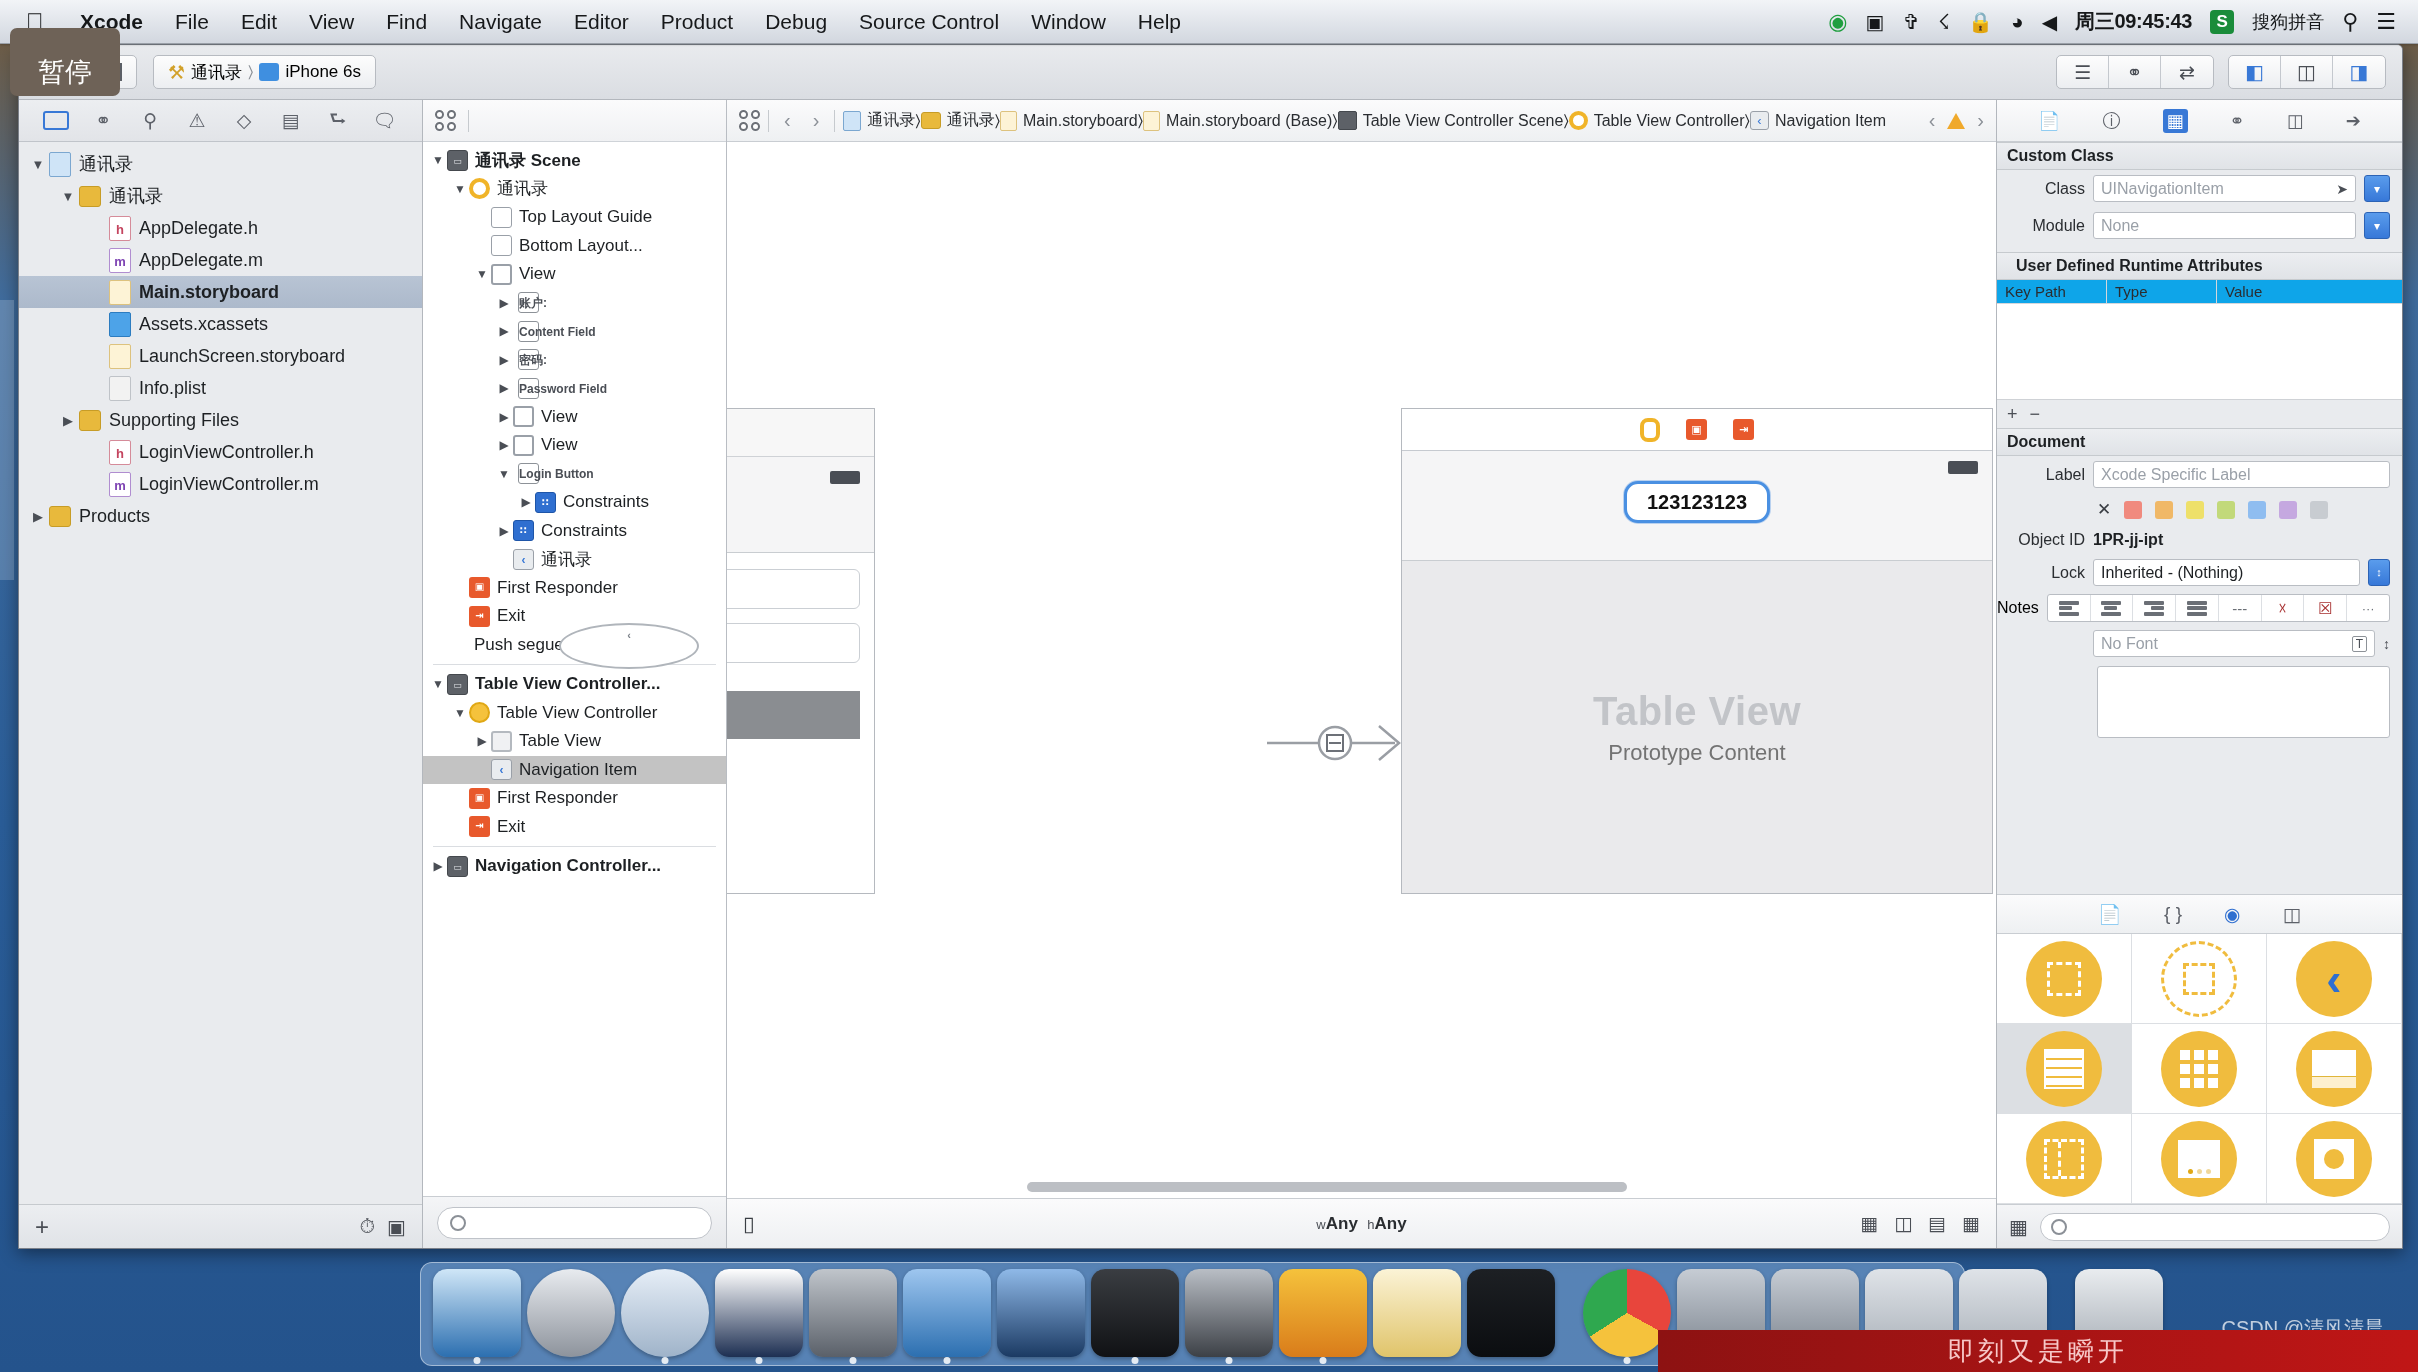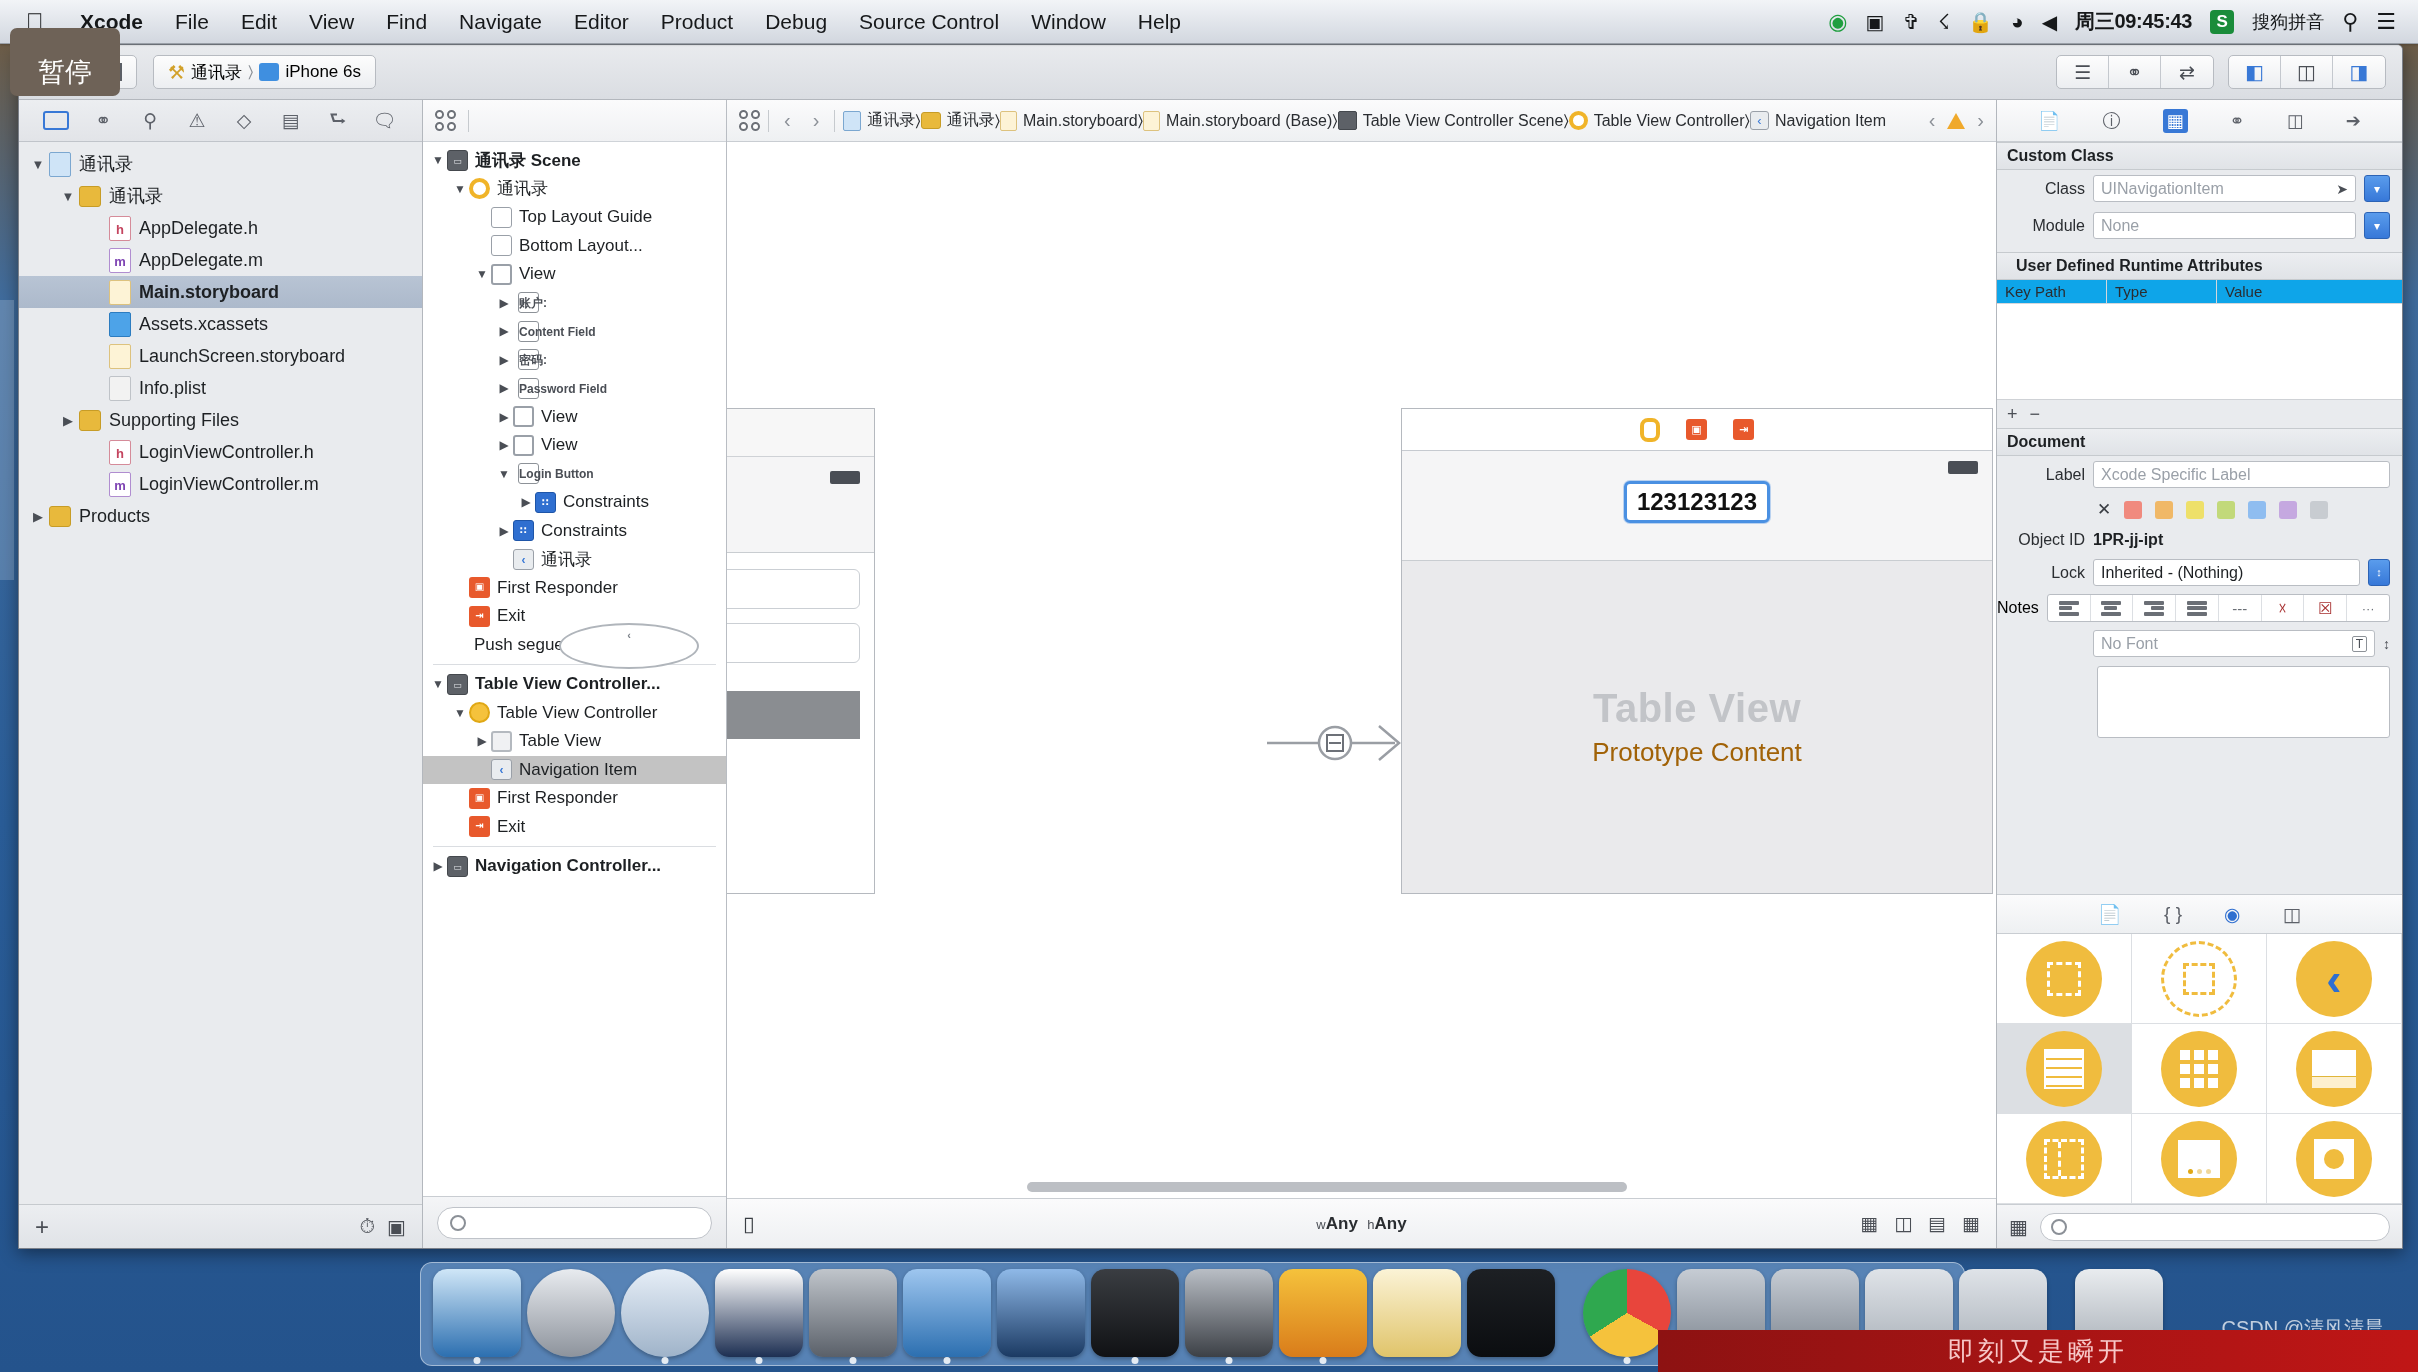--- a/index.html
+++ b/index.html
@@ -187,29 +187,29 @@
   .graybtn { background:#8a8d91; height: 48px; }
   
   .phone-tvc { left: 674px; top: 266px; width: 592px; height: 486px; }
   .tvc-objbar { height: 42px; background:#fff; border-bottom:1px solid #c6cad0; display:flex; align-items:center; justify-content:center; gap: 26px; }
   .obj-ring { width:20px;height:24px;border:4px solid #f0b429; border-radius:8px; background:#fff;}
   .obj-fr { width:21px;height:21px;background:#e8592c;border-radius:3px;color:#fff;font-size:11px;text-align:center;line-height:21px;font-weight:bold;}
   .obj-exit { width:21px;height:21px;background:#e8592c;border-radius:3px;color:#fff;font-size:11px;text-align:center;line-height:21px;font-weight:bold;}
   .nav-area { height: 110px; background:#f5f5f6; border-bottom:1px solid #c9cdd1; position:relative; }
   .title-field {
     position:absolute; left:50%; transform:translateX(-50%); top: 30px;
-    min-width: 146px; height: 42px; background:#fff; border:3px solid #4a90e2; border-radius:6px;
-    display:flex; align-items:center; justify-content:center; font-size:24px; font-weight:bold; color:#111;
+    min-width: 146px; height: 42px; background:#fff; border:3px solid #4a90e2; border-radius:14px;
+    display:flex; align-items:center; justify-content:center; font-size:20px; font-weight:bold; color:#111;
     box-shadow: 0 0 0 1px rgba(74,144,226,.35);
   }
   .proto-hdr { height: 92px; border-bottom:1px solid #c9cdd1; background:#fff; display:flex; align-items:flex-start; padding: 14px 16px; }
   .proto-hdr span { font-size:24px; font-weight:bold; color:#1d2023; }
   .tv-body { flex:1; background:#eaeaec; display:flex; flex-direction:column; align-items:center; justify-content:center; }
   .tv-body .t1 { font-size: 40px; color:#c2c4c8; font-weight:bold; letter-spacing:.5px; }
-  .tv-body .t2 { font-size: 26px; color:#a16207; margin-top: 6px; }
+  .tv-body .t2 { font-size: 22px; color:#737373; margin-top: 6px; }
   
   .segue { position:absolute; left: 540px; top: 578px; width: 140px; height: 46px; }
 
   .canvas-hscroll { position:absolute; left: 300px; bottom: 6px; width: 600px; height: 10px; background:#bcbfc4; border-radius:5px; }
 
   .canvas-bottom {
     height: 50px; background: linear-gradient(180deg,#fbfbfc,#eef0f2); border-top:1px solid #c9cdd2;
     display:flex; align-items:center; padding: 0 16px; font-size:17px; color:#2a2d31; position:relative;
   }
   .cb-center { position:absolute; left:50%; transform:translateX(-50%); }

